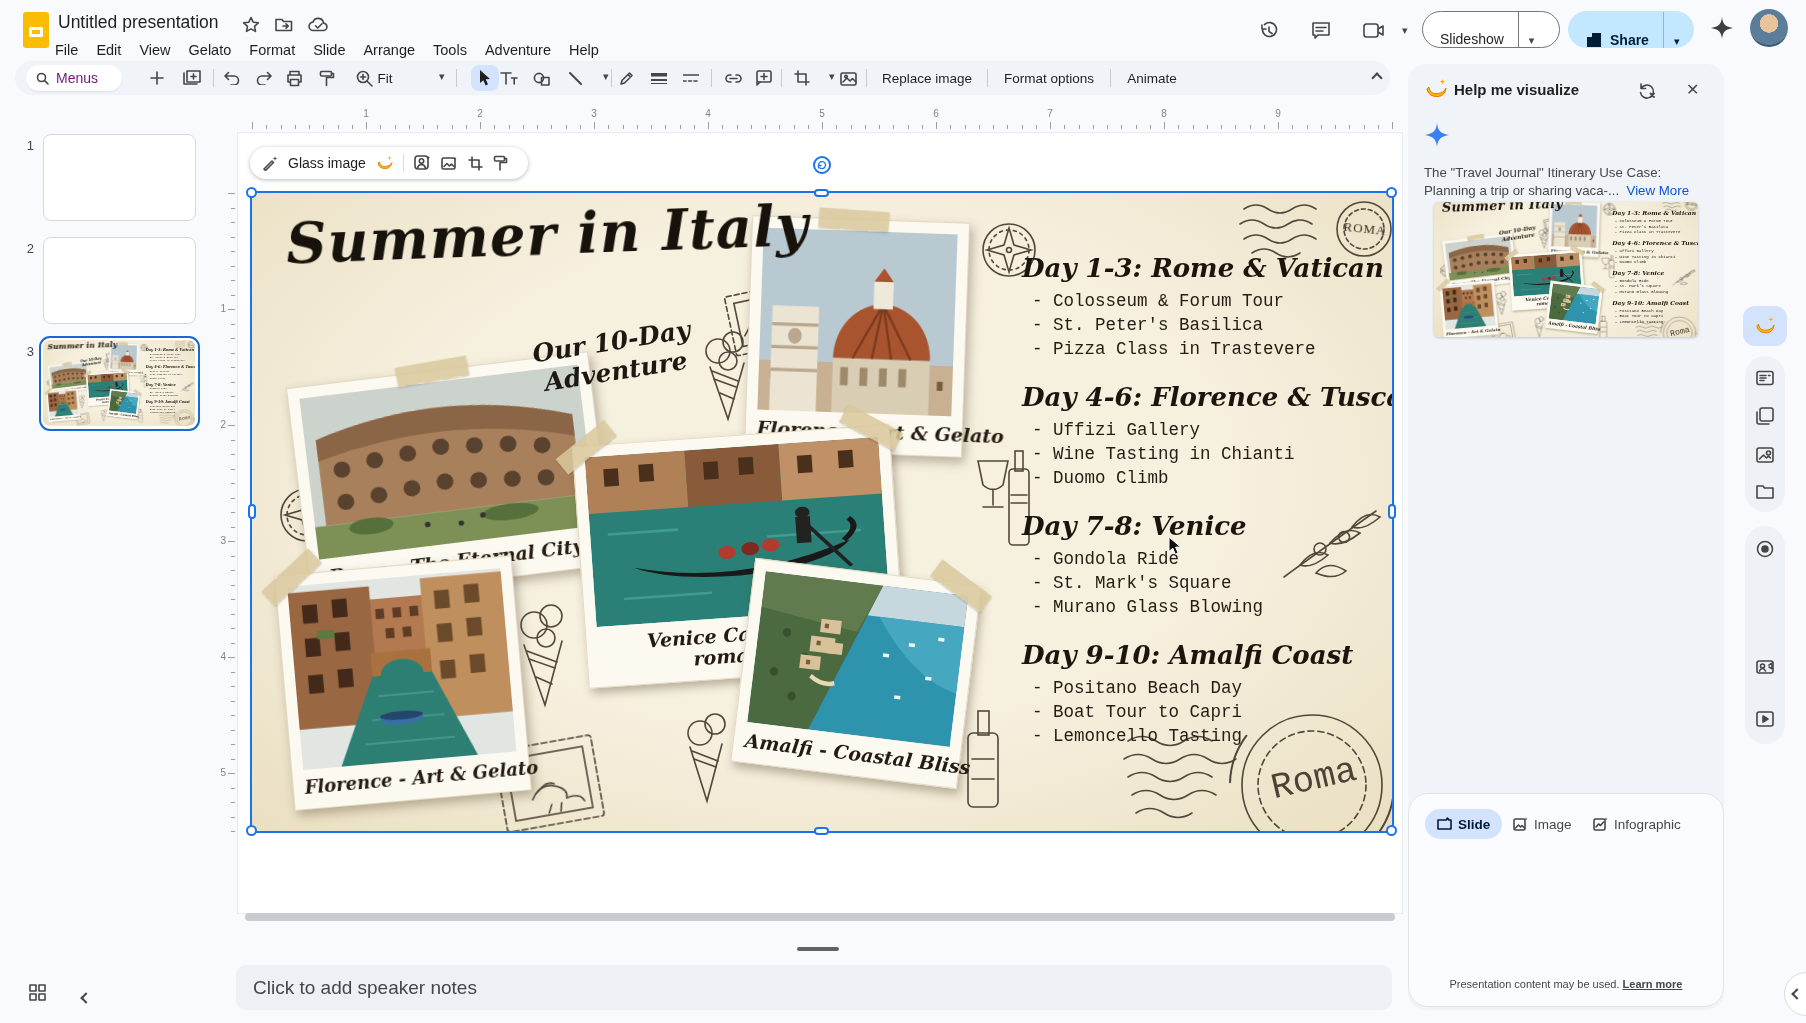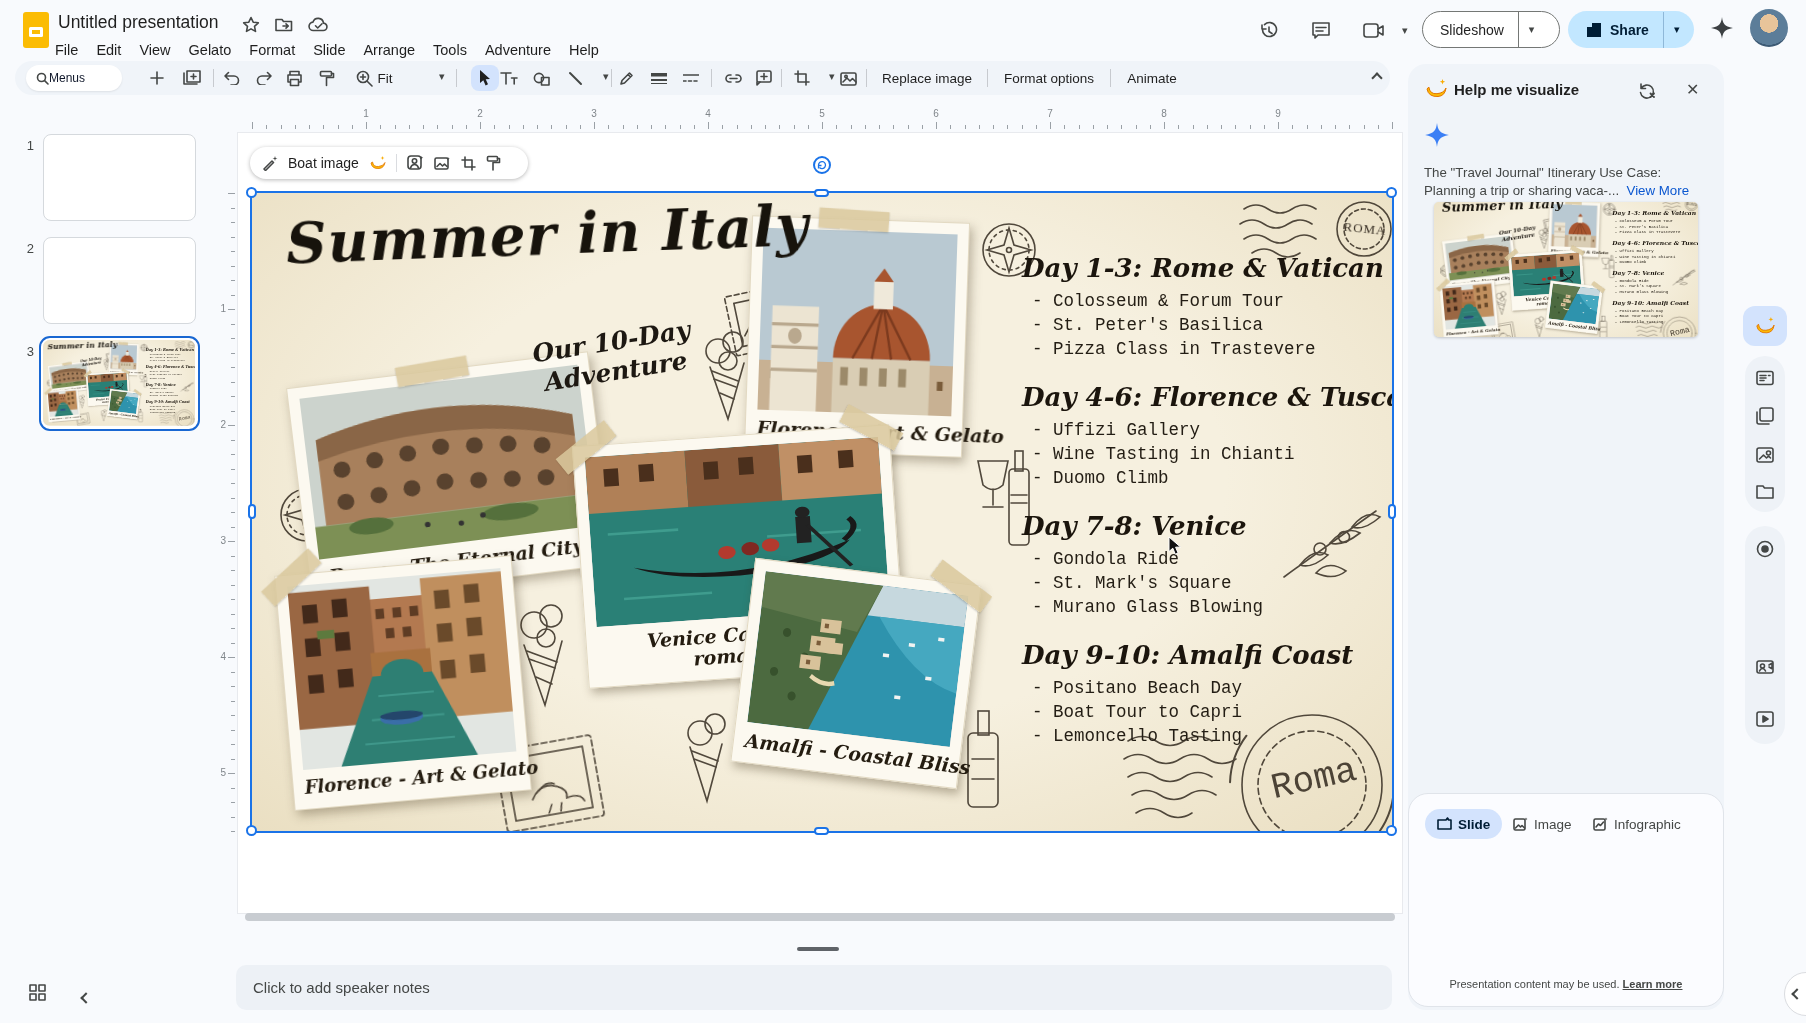--- a/index.html
+++ b/index.html
@@ -6,36 +6,36 @@
   html,body{background:#f8fafd}
   #app{position:relative;width:1806px;height:1023px;background:#f8fafd;font-family:"Liberation Sans",sans-serif;color:#3c4043;overflow:hidden}
   .abs{position:absolute}
   svg{display:block}
   .ic{stroke:#444746;fill:none;stroke-width:1.6;stroke-linecap:round;stroke-linejoin:round}
 
   
   .doc-title{position:absolute;left:58px;top:12px;font-size:17.5px;color:#1f1f1f}
   .menubar{position:absolute;left:46px;top:40px;display:flex}
   .menu-item{font-size:14.5px;color:#1f1f1f;padding:2px 9px;border-radius:8px;cursor:default}
-  .pill{position:absolute;height:37px;border-radius:19px;display:flex;align-items:center}
+  .pill{position:absolute;height:37px;border-radius:19px;display:flex;align-items:flex-end}
   .slideshow-pill{left:1422px;top:11px;width:138px;border:1px solid #747775;background:#fff}
   .slideshow-pill .lbl{font-size:14px;color:#1f1f1f;padding-left:17px}
   .pill .vdiv{width:1px;height:36px;background:#747775;margin-left:14px}
   .share-pill{left:1568px;top:11px;width:126px;background:#c2e7ff;color:#001d35}
   .share-pill .lbl{font-size:14px;font-weight:bold;color:#001d35;margin-left:8px}
   .share-pill .vdiv{background:#8fb8d8;height:36px}
   .caret{font-size:11px;color:#444746;margin-left:10px}
   .avatar{position:absolute;left:1750px;top:9px;width:38px;height:38px;border-radius:50%;background:radial-gradient(circle at 50% 38%,#e8c49a 0 30%,#5c7d99 31% 70%,#3d5a75 71%)}
 
   
   .toolbar{position:absolute;left:15px;top:61px;width:1375px;height:34px;background:#f0f4f9;border-radius:17px}
   .tb{position:absolute;top:0;height:34px;display:flex;align-items:center;justify-content:center}
   .tb-sep{position:absolute;top:8px;width:1px;height:18px;background:#c7cacf}
   .menus-pill{position:absolute;left:11px;top:4px;width:96px;height:26px;background:#fff;border-radius:13px;display:flex;align-items:center;padding-left:10px;box-shadow:0 1px 2px rgba(0,0,0,.08)}
-  .menus-pill span{font-size:12px;color:#0f172a;}
+  .menus-pill span{font-size:14px;color:#701a75;margin-left:7px}
   .tb-label{font-size:13.5px;color:#1f1f1f}
   .cursor-sel{position:absolute;left:456px;top:4px;width:28px;height:26px;background:#d3e3fd;border-radius:8px;display:flex;align-items:center;justify-content:center}
 
   
   .fs-num{position:absolute;left:16px;width:18px;text-align:right;font-size:13px;color:#444746}
   .thumb{position:absolute;left:43px;width:153px;height:87px;background:#fff;border:1px solid #d5d9dd;border-radius:8px}
   .thumb-sel-ring{position:absolute;left:39px;top:336px;width:161px;height:95px;border:2.5px solid #1967d2;border-radius:11px;background:#fff}
   .thumb-slide-clip{position:absolute;left:2px;top:2px;width:152px;height:86px;border-radius:7px;overflow:hidden;background:#f2ecd9}
 
   
@@ -43,21 +43,21 @@
   .h-ruler{position:absolute;left:237px;top:108px;width:1166px;height:22px}
   .h-ruler .tick{position:absolute;bottom:1px;width:1px;height:4px;background:#9aa0a6}
   .h-ruler .tick.major{height:7px}
   .rnum{position:absolute;top:0;transform:translateX(-50%);font-size:10px;color:#80868b}
   .v-ruler{position:absolute;left:212px;top:132px;width:24px;height:720px}
   .v-ruler .tick{position:absolute;right:1px;height:1px;width:4px;background:#9aa0a6}
   .v-ruler .tick.major{width:7px}
   .v-ruler .rnum{transform:none;right:10px;left:auto}
   .h-scrollbar{position:absolute;left:245px;top:913px;width:1150px;height:8px;background:#c8ccd1;border-radius:4px}
   .notes-handle{position:absolute;left:797px;top:947px;width:42px;height:4px;background:#5f6368;border-radius:2px}
-  .notes-bar{position:absolute;left:236px;top:965px;width:1156px;height:45px;background:#edf1f6;border-radius:10px;display:flex;align-items:center;padding-left:17px;font-size:15px;color:#444746}
+  .notes-bar{position:absolute;left:236px;top:965px;width:1156px;height:45px;background:#edf1f6;border-radius:10px;display:flex;align-items:center;padding-left:17px;font-size:19px;color:#444746}
 
   
   .sel-border{position:absolute;left:250px;top:191px;width:1144px;height:642px;border:2px solid #1a73e8;pointer-events:none}
   .handle{position:absolute;background:#fff;border:2px solid #1a73e8;border-radius:50%;width:11px;height:11px}
   .handle.pill-h{width:15px;height:8px;border-radius:4px}
   .handle.pill-v{width:8px;height:15px;border-radius:4px}
   .rotate-handle{position:absolute;left:813px;top:156px;width:18px;height:18px;border:2px solid #1a73e8;border-radius:50%;background:#fff;display:flex;align-items:center;justify-content:center}
 
   
   .edit-pill{position:absolute;left:250px;top:147px;width:278px;height:32px;background:#fff;border-radius:16px;box-shadow:0 1px 4px rgba(0,0,0,.28);display:flex;align-items:center;padding:0 12px;gap:10px}
@@ -1110,21 +1110,21 @@
     <svg width="10" height="10" viewBox="0 0 10 10">
         <path d="M1.5,5 a3.5,3.5 0 1 1 1,2.5 M1.5,8.5 v-3 h3" fill="none" stroke="#1a73e8" stroke-width="1.3"></path>
       </svg>
   </div>
 
   <div class="edit-pill">
     <svg class="ic" width="16" height="16" viewBox="0 0 16 16">
         <path d="M2,14 L10,6 l1.5,1.5 L3.5,15.5 Z M10,6 l1.5,1.5"></path>
         <path d="M13,1 l0.6,1.9 L15.5,3.5 l-1.9,0.6 L13,6 l-0.6,-1.9 L10.5,3.5 l1.9,-0.6 Z" fill="#444746" stroke="none"></path>
       </svg>
-    <span class="lbl">Boat image</span>
+    <span class="lbl">Glass image</span>
     <svg width="17" height="16" viewBox="0 0 17 16">
       <path d="M2,8 Q3,14 10,13.5 Q15,13 16,7.5 Q14.5,11 9.5,11.5 Q4.5,12 3.5,7 Z" fill="#fbbc04" stroke="#e37400" stroke-width="0.8"></path>
       <path d="M13.5,1 l0.5,1.5 1.5,0.5 -1.5,0.5 -0.5,1.5 -0.5,-1.5 -1.5,-0.5 1.5,-0.5 Z" fill="#f9ab00"></path>
     </svg>
     <span class="vdiv"></span>
     <svg class="ic" width="17" height="16" viewBox="0 0 17 16">
         <rect x="1" y="1" width="13" height="13" rx="3"></rect>
         <circle cx="7.5" cy="6" r="2.2"></circle>
         <path d="M3.5,13 q1,-3.5 4,-3.5 q3,0 4,3.5"></path>
         <path d="M14.5,1 l0.5,1.3 1.3,0.5 -1.3,0.5 -0.5,1.3 -0.5,-1.3 -1.3,-0.5 1.3,-0.5 Z" fill="#444746" stroke="none"></path>

